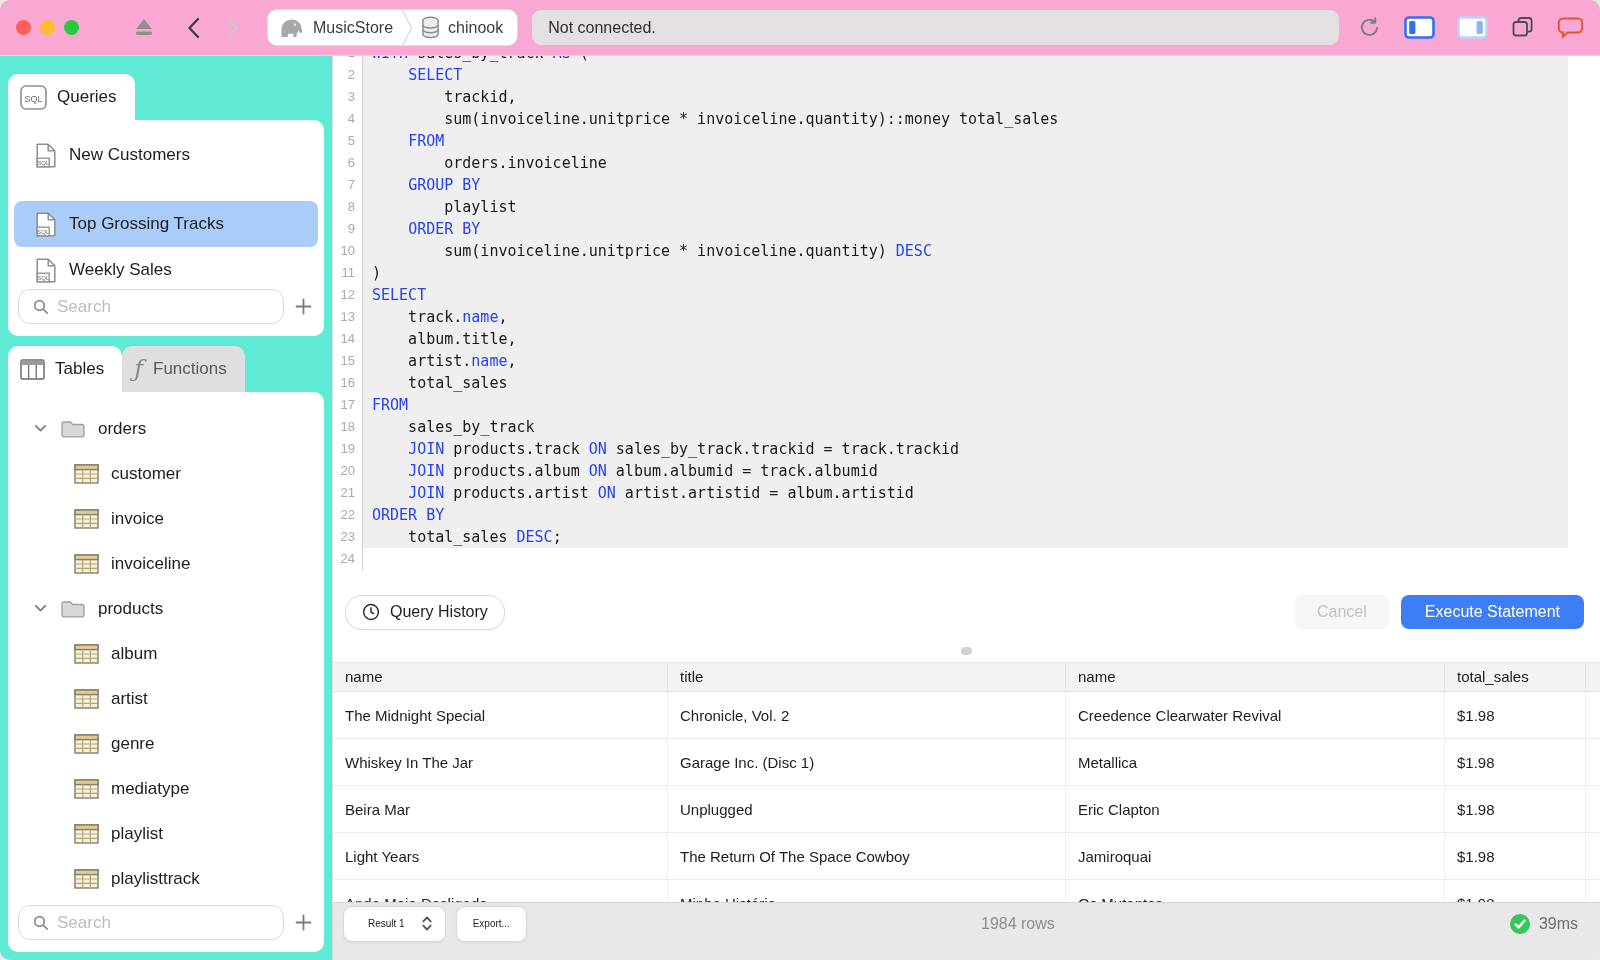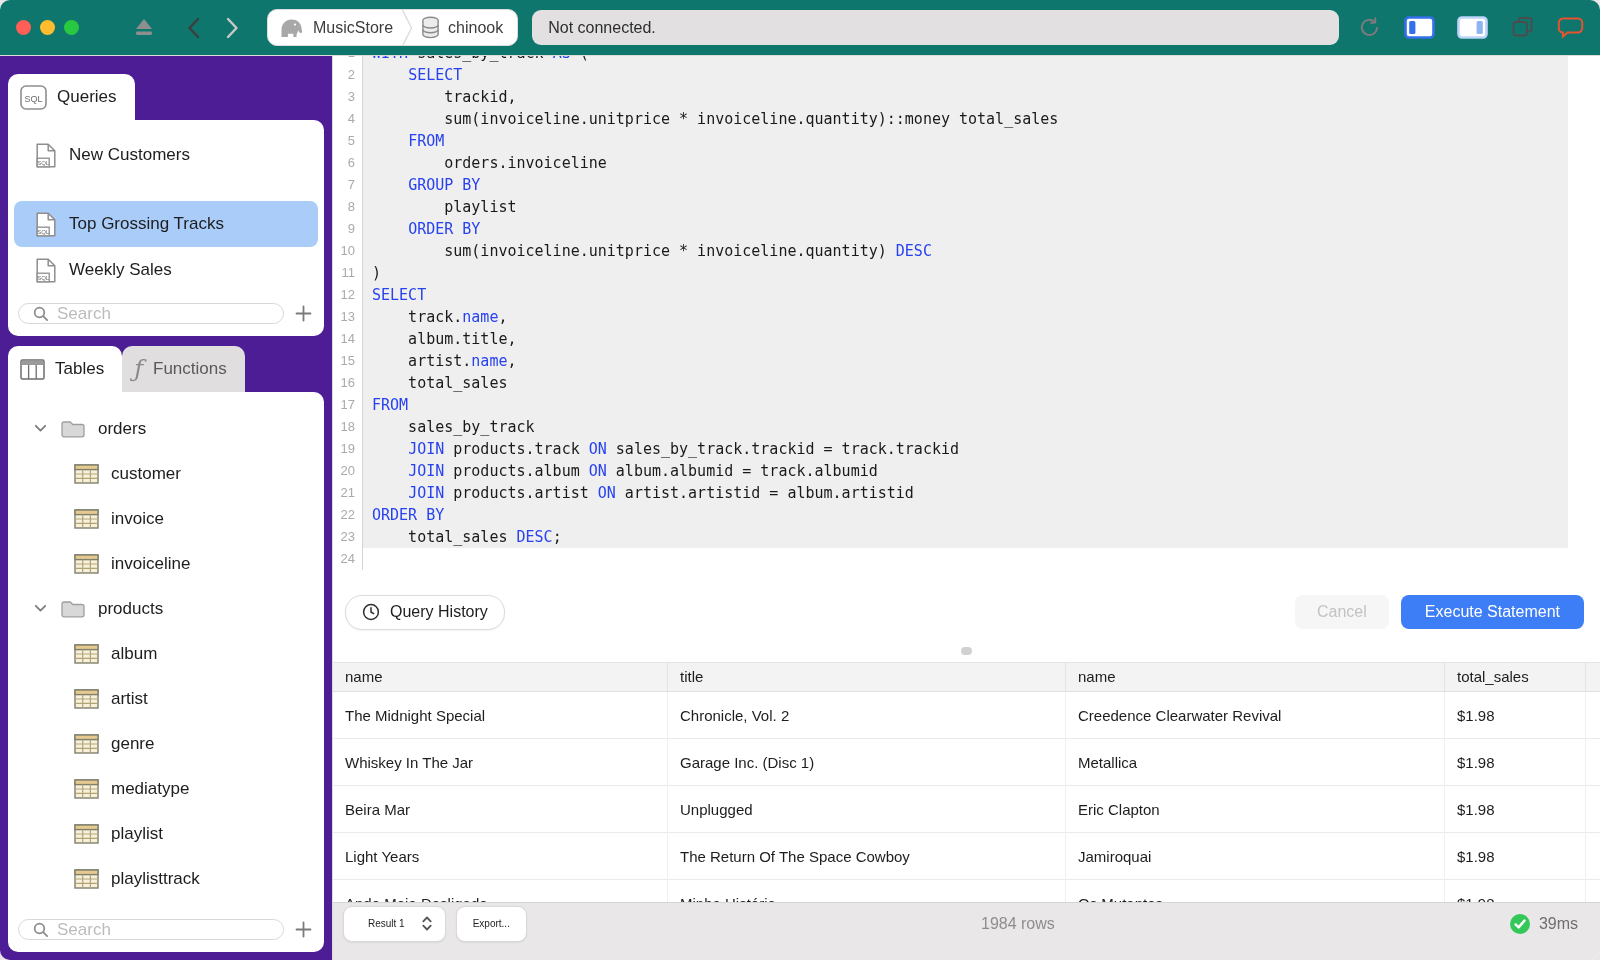--- a/index.html
+++ b/index.html
@@ -1,54 +1,54 @@
 <!DOCTYPE html>
 <html><head>
 <meta charset="utf-8">
 <style>
   * { margin:0; padding:0; box-sizing:border-box; }
   html,body { width:1600px; height:960px; overflow:hidden; }
   body { font-family:"Liberation Sans", sans-serif; color:#1d1d1f; background:#e9e7e7; }
   .window { width:1600px; height:960px; display:flex; flex-direction:column; border-radius:10px; overflow:hidden; background:#eceaea; }
 
   
-  .titlebar { height:56px; flex:0 0 56px; display:flex; align-items:center; background:#0f766e; border-bottom:1px solid #dcdada; padding:14px 16px; }
+  .titlebar { height:56px; flex:0 0 56px; display:flex; align-items:center; background:#f9a8d4; border-bottom:1px solid #dcdada; padding:14px 16px; }
   .lights { display:flex; gap:9px; margin-right:30px; }
   .light { width:15px; height:15px; border-radius:50%; }
   .light.red { background:#ff5f57; } .light.yellow { background:#febc2e; } .light.green { background:#28c840; }
   .tb-icon { display:flex; align-items:center; justify-content:center; cursor:default; }
   .tb-gap { margin-left:24px; }
   .breadcrumb { margin-left:28px; height:37px; background:#fff; border:1px solid #dcdcdc; border-radius:10px; display:flex; align-items:center; padding:0 14px 0 10px; gap:8px; }
   .crumb { display:flex; align-items:center; gap:8px; font-size:16px; color:#3c3c3c; }
   .status-pill { flex:1; margin-left:14px; margin-right:18px; height:35px; background:#e2e0e0; border-radius:9px; display:flex; align-items:center; padding:0 16px; font-size:16px; color:#2e2e2e; }
   .tb-right { display:flex; align-items:center; gap:22px; }
 
   
   .main { flex:1; display:flex; min-height:0; }
-  .sidebar { width:333px; flex:0 0 333px; background:#4c1d95; border-right:1px solid #dddcdc; padding:18px 8px 0 8px; display:flex; flex-direction:column; position:relative; }
+  .sidebar { width:333px; flex:0 0 333px; background:#5eead4; border-right:1px solid #dddcdc; padding:18px 8px 0 8px; display:flex; flex-direction:column; position:relative; }
   .content { flex:1; display:flex; flex-direction:column; background:#fff; min-width:0; }
 
   
   .tab-row { display:flex; align-items:flex-end; height:46px; }
   .s-tab { height:46px; display:flex; align-items:center; gap:10px; padding:0 18px 0 12px; font-size:17px; border-radius:10px 10px 0 0; }
   .s-tab.active { background:#fff; }
   .s-tab.inactive { background:#e0dede; color:#5a5a5a; }
   .card-body { background:#fff; border-radius:0 10px 10px 10px; position:relative; }
   .queries-body { height:216px; padding-top:12px; }
   .tables-card { margin-top:10px; flex:1; display:flex; flex-direction:column; min-height:0; }
   .tables-body { flex:1; border-radius:0 10px 10px 10px; overflow:hidden; margin-bottom:8px; padding-top:14px; }
   .list-item { height:46px; display:flex; align-items:center; gap:13px; padding:0 10px 0 22px; font-size:17px; margin:0 6px; border-radius:8px; }
   .list-item.selected { background:#a9cdf8;margin-top:23px; }
   .tree-item { height:45px; display:flex; align-items:center; font-size:17px; }
   .tree-item .chev { width:14px; margin-left:26px; margin-right:12px; display:flex; }
   .tree-item.t-folder .f-ic { margin-right:12px; display:flex; }
   .tree-item.t-table { padding-left:66px; }
   .tree-item.t-table .t-ic { margin-right:12px; display:flex; }
   .search-row { position:absolute; left:10px; right:10px; bottom:12px; display:flex; align-items:center; gap:8px; }
-  .search-box { flex:1; height:21px; background:#fff; border:1px solid #d8d8d8; border-radius:12px; display:flex; align-items:center; padding:0 14px; gap:8px; }
+  .search-box { flex:1; height:35px; background:#fff; border:1px solid #d8d8d8; border-radius:12px; display:flex; align-items:center; padding:0 14px; gap:8px; }
   .search-box input { border:none; outline:none; font-size:17px; width:100%; background:transparent; color:#2e2e2e; font-family:"Liberation Sans",sans-serif; }
   .search-box input::placeholder { color:#bcbcbc; }
   .plus-btn { display:flex; align-items:center; justify-content:center; width:22px; }
 
   
   .editor { height:528px; flex:0 0 528px; overflow:hidden; background:#fff; position:relative; }
   .code-scroll { margin-top:-14px; }
   .code-line { display:flex; height:22px; line-height:22px; }
   .code-line .ln { flex:0 0 30px; text-align:right; padding-right:7px; font-size:13px; color:#aaa; border-right:1px solid #d4d4d4; background:#fff; }
   .code-line .lt { flex:1; margin-right:32px; font-family:"DejaVu Sans Mono", monospace; font-size:15px; white-space:pre; padding-left:9px; color:#1a1a1a; }

